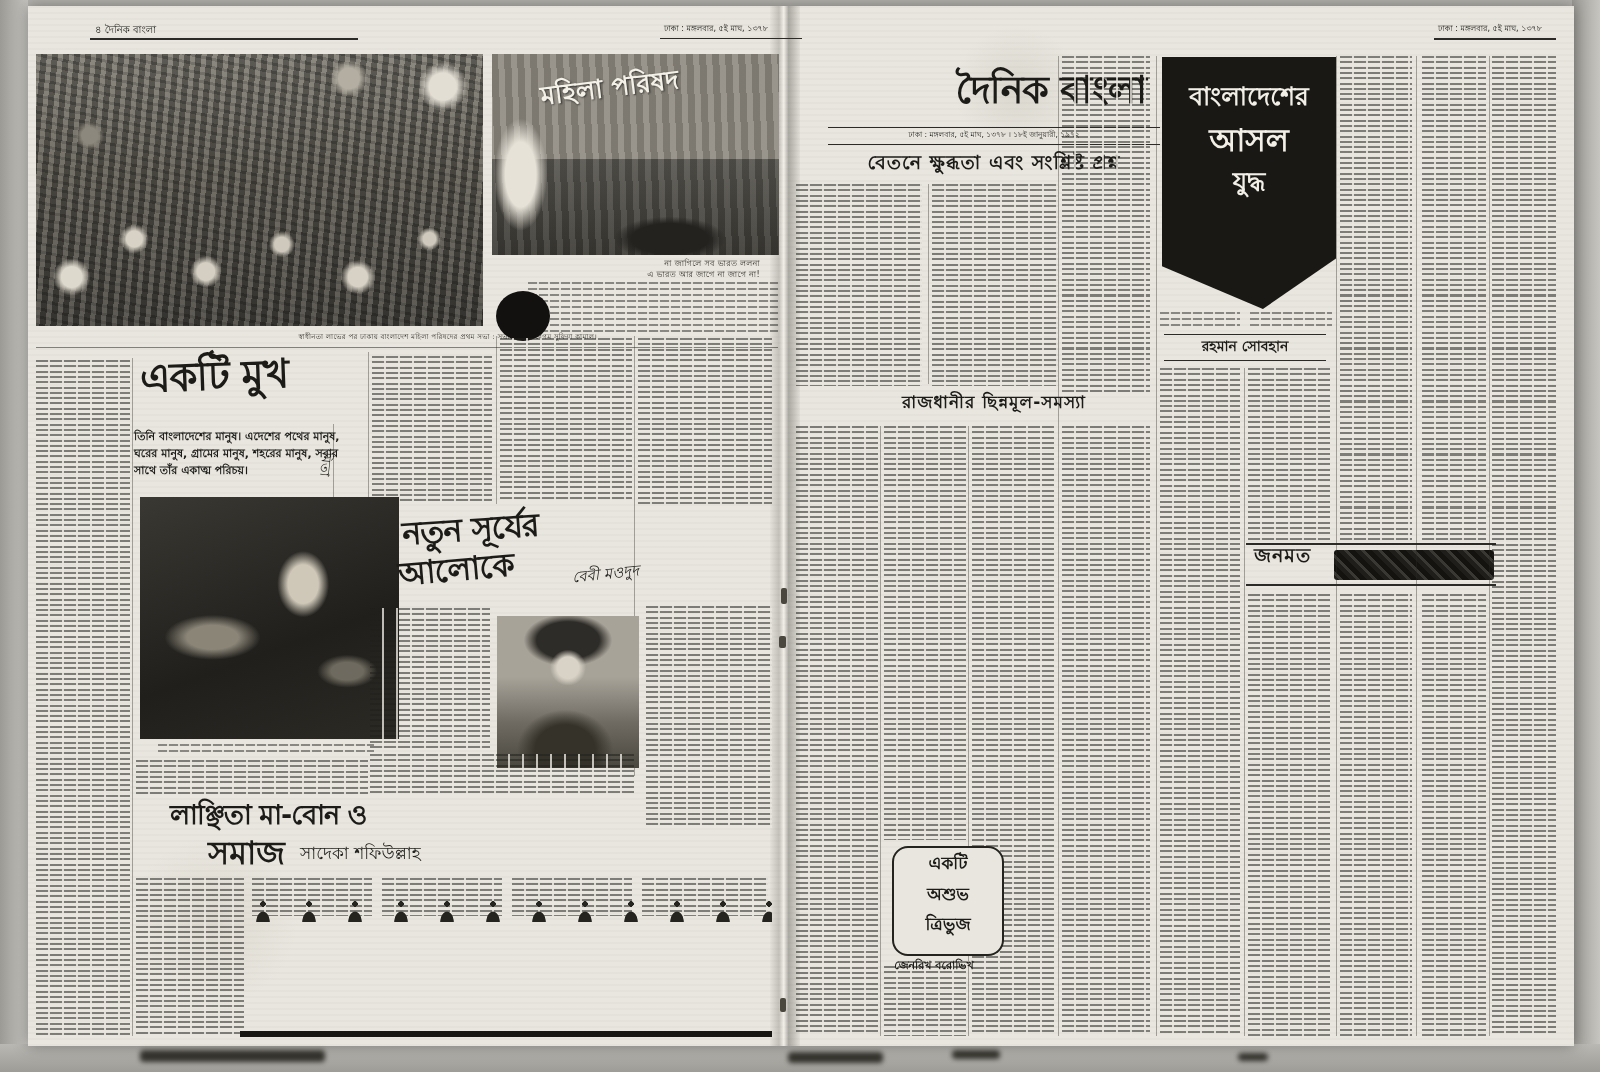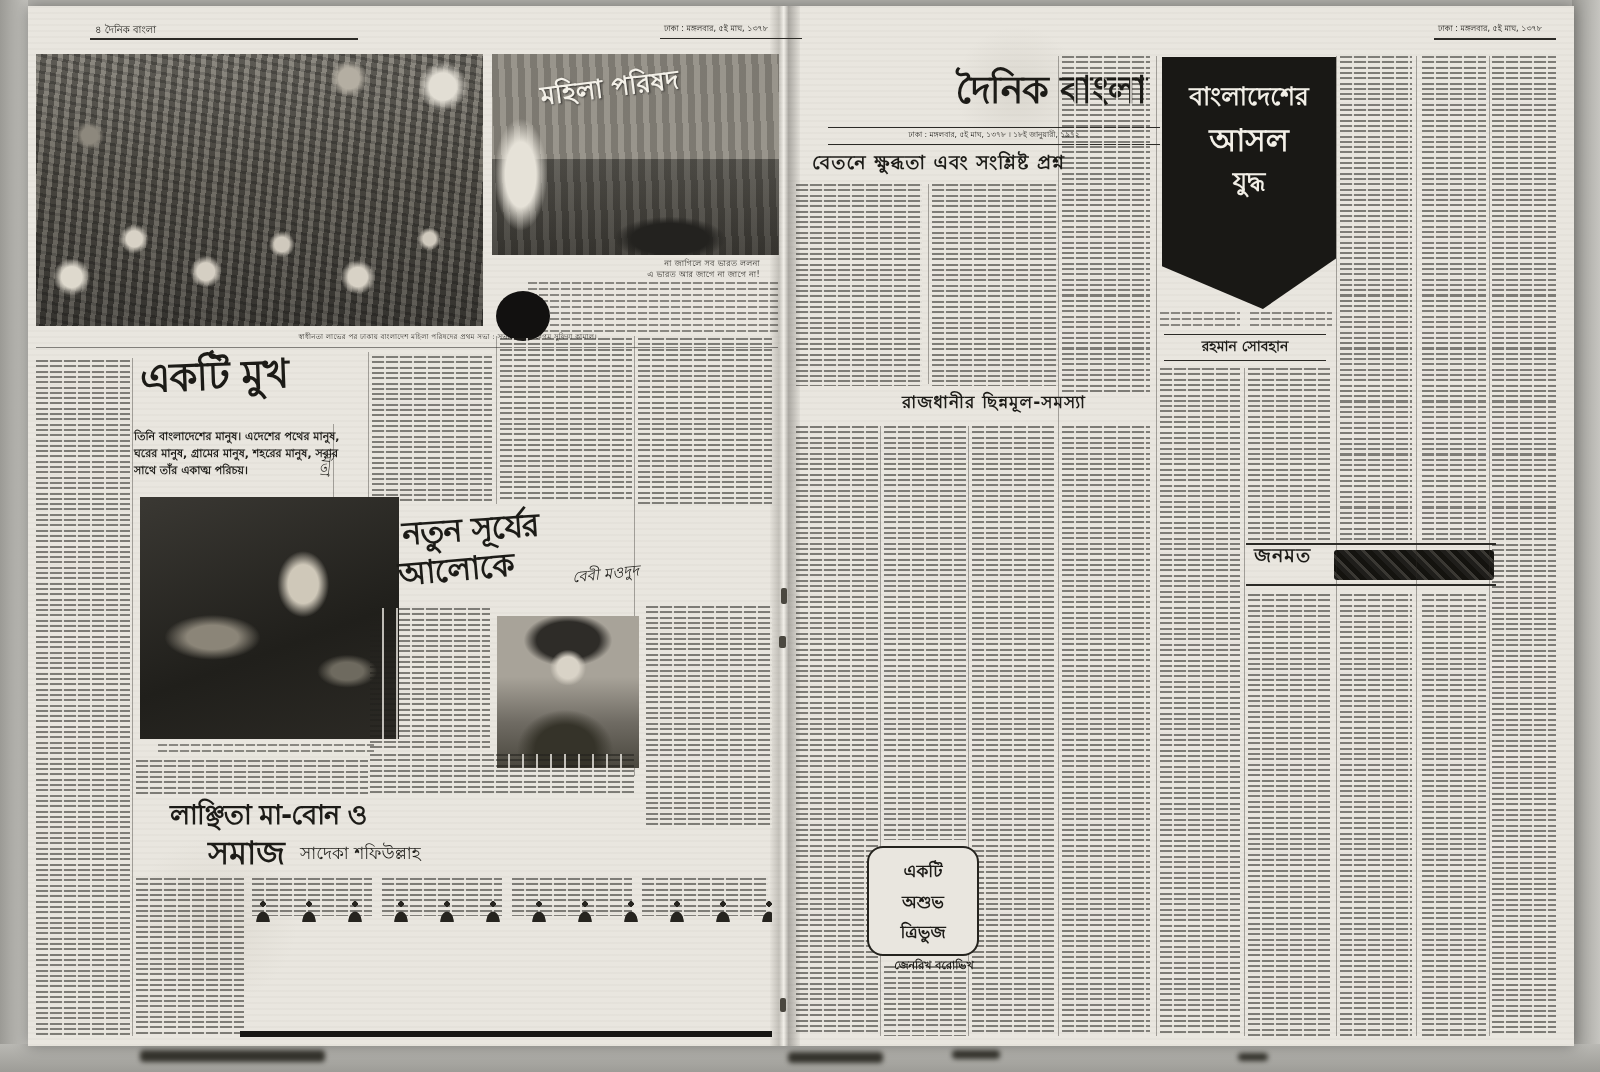--- a/index.html
+++ b/index.html
@@ -152,40 +152,40 @@
   <div class="abs" style="left:240px;top:1031px;width:532px;height:6px;background:#171613"></div>
 
   <div class="abs bn" style="left:1438px;top:25px;font-size:8px">ঢাকা : মঙ্গলবার, ৫ই মাঘ, ১৩৭৮</div>
   <div class="abs hr" style="left:1434px;top:38px;width:122px;height:2px"></div>
 
   <div class="abs hl bn" style="left:856px;top:70px;width:290px;font-size:38px;text-align:right;letter-spacing:-1px">দৈনিক বাংলা</div>
   <div class="abs hr" style="left:828px;top:127px;width:332px;height:1px"></div>
   <div class="abs bn" style="left:828px;top:131px;width:332px;font-size:7.5px;text-align:center">ঢাকা : মঙ্গলবার, ৫ই মাঘ, ১৩৭৮  ।  ১৮ই জানুয়ারী, ১৯৭২</div>
   <div class="abs hr" style="left:828px;top:144px;width:332px;height:1px"></div>
 
-  <div class="abs hl bn" style="left:812px;top:152px;width:364px;font-size:19px;text-align:left;letter-spacing:1px">বেতনে ক্ষুব্ধতা এবং সংশ্লিষ্ট প্রশ্ন</div>
+  <div class="abs hl bn" style="left:812px;top:152px;width:364px;font-size:19px;text-align:center;letter-spacing:1px">বেতনে ক্ষুব্ধতা এবং সংশ্লিষ্ট প্রশ্ন</div>
   <div class="abs tx" style="left:796px;top:184px;width:126px;height:202px"></div>
   <div class="abs tx" style="left:932px;top:184px;width:126px;height:202px"></div>
   <div class="abs vr" style="left:928px;top:184px;height:200px"></div>
 
   <div class="abs hl bn" style="left:838px;top:393px;width:312px;font-size:17px;text-align:center;letter-spacing:1px">রাজধানীর ছিন্নমূল-সমস্যা</div>
 
   <div class="abs tx" style="left:796px;top:426px;width:82px;height:610px"></div>
   <div class="abs tx" style="left:884px;top:426px;width:82px;height:414px"></div>
   <div class="abs tx" style="left:884px;top:966px;width:82px;height:70px"></div>
   <div class="abs tx" style="left:972px;top:426px;width:82px;height:610px"></div>
   <div class="abs vr" style="left:880px;top:426px;height:610px"></div>
   <div class="abs vr" style="left:968px;top:426px;height:610px"></div>
 
   <div class="abs tx" style="left:1062px;top:56px;width:88px;height:336px"></div>
   <div class="abs tx" style="left:1062px;top:426px;width:88px;height:610px"></div>
   <div class="abs vr" style="left:1058px;top:56px;height:980px"></div>
   <div class="abs vr" style="left:1156px;top:56px;height:980px"></div>
 
-  <div class="abs boxy" style="left:867px;top:846px;width:112px;height:110px;background:#e9e6df;text-align:center;padding-top:8px">
+  <div class="abs boxy" style="left:892px;top:846px;width:112px;height:110px;background:#e9e6df;text-align:center;">
     <div class="hl" style="font-size:17px;line-height:1.8">একটি</div>
     <div class="hl" style="font-size:17px;line-height:1.8">অশুভ</div>
     <div class="hl" style="font-size:17px;line-height:1.8">ত্রিভুজ</div>
   </div>
   <div class="abs hl bn" style="left:866px;top:960px;width:136px;font-size:11px;text-align:center">জেনরিখ বরোভিখ</div>
 
   <div class="abs blackbox" style="left:1162px;top:57px;width:174px;height:252px;text-align:center;padding-top:26px">
     <div style="color:#f2efe7;font-weight:bold;font-size:25px;line-height:1.1">বাংলাদেশের</div>
     <div style="color:#f2efe7;font-weight:bold;font-size:31px;line-height:1.9">আসল</div>
     <div style="color:#f2efe7;font-weight:bold;font-size:25px;line-height:1.0">যুদ্ধ</div>

